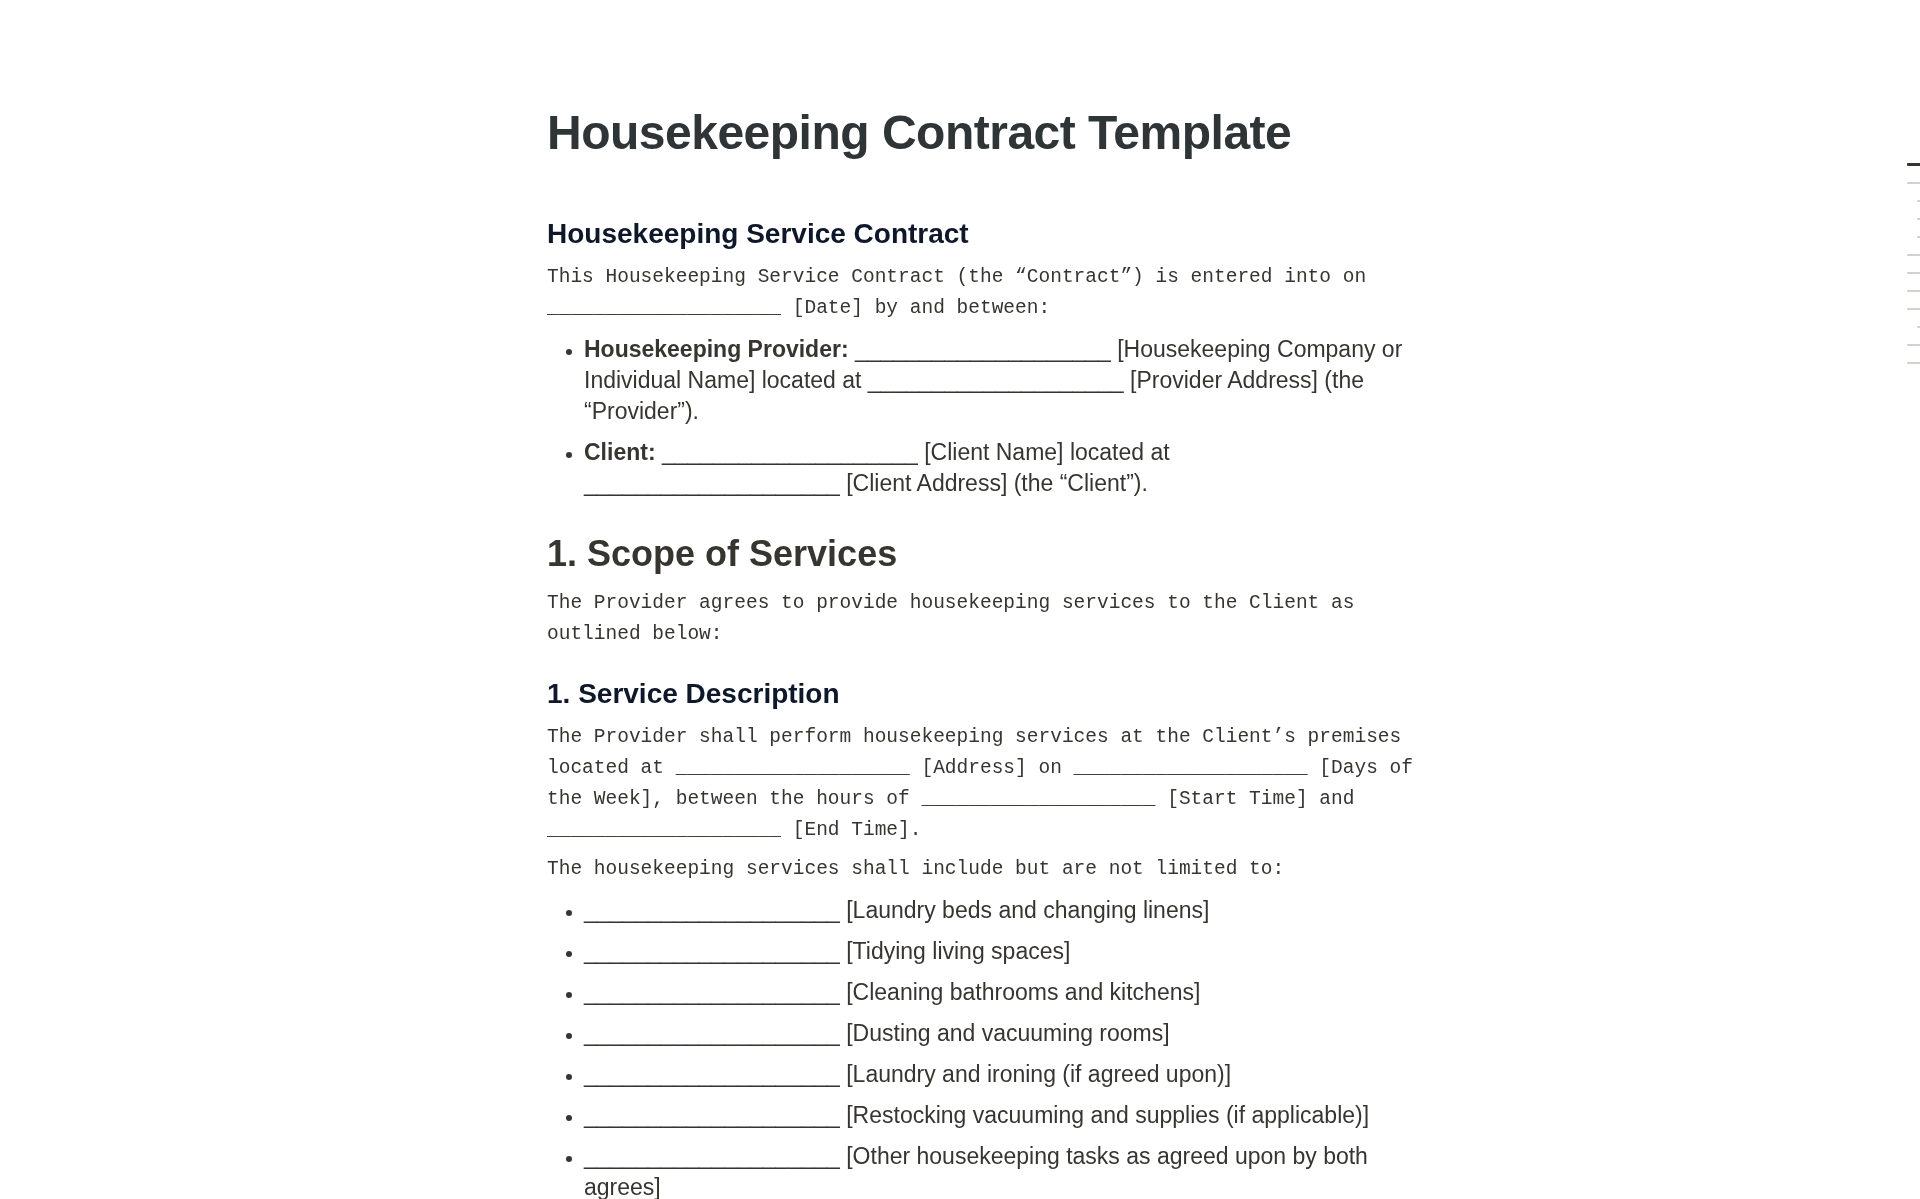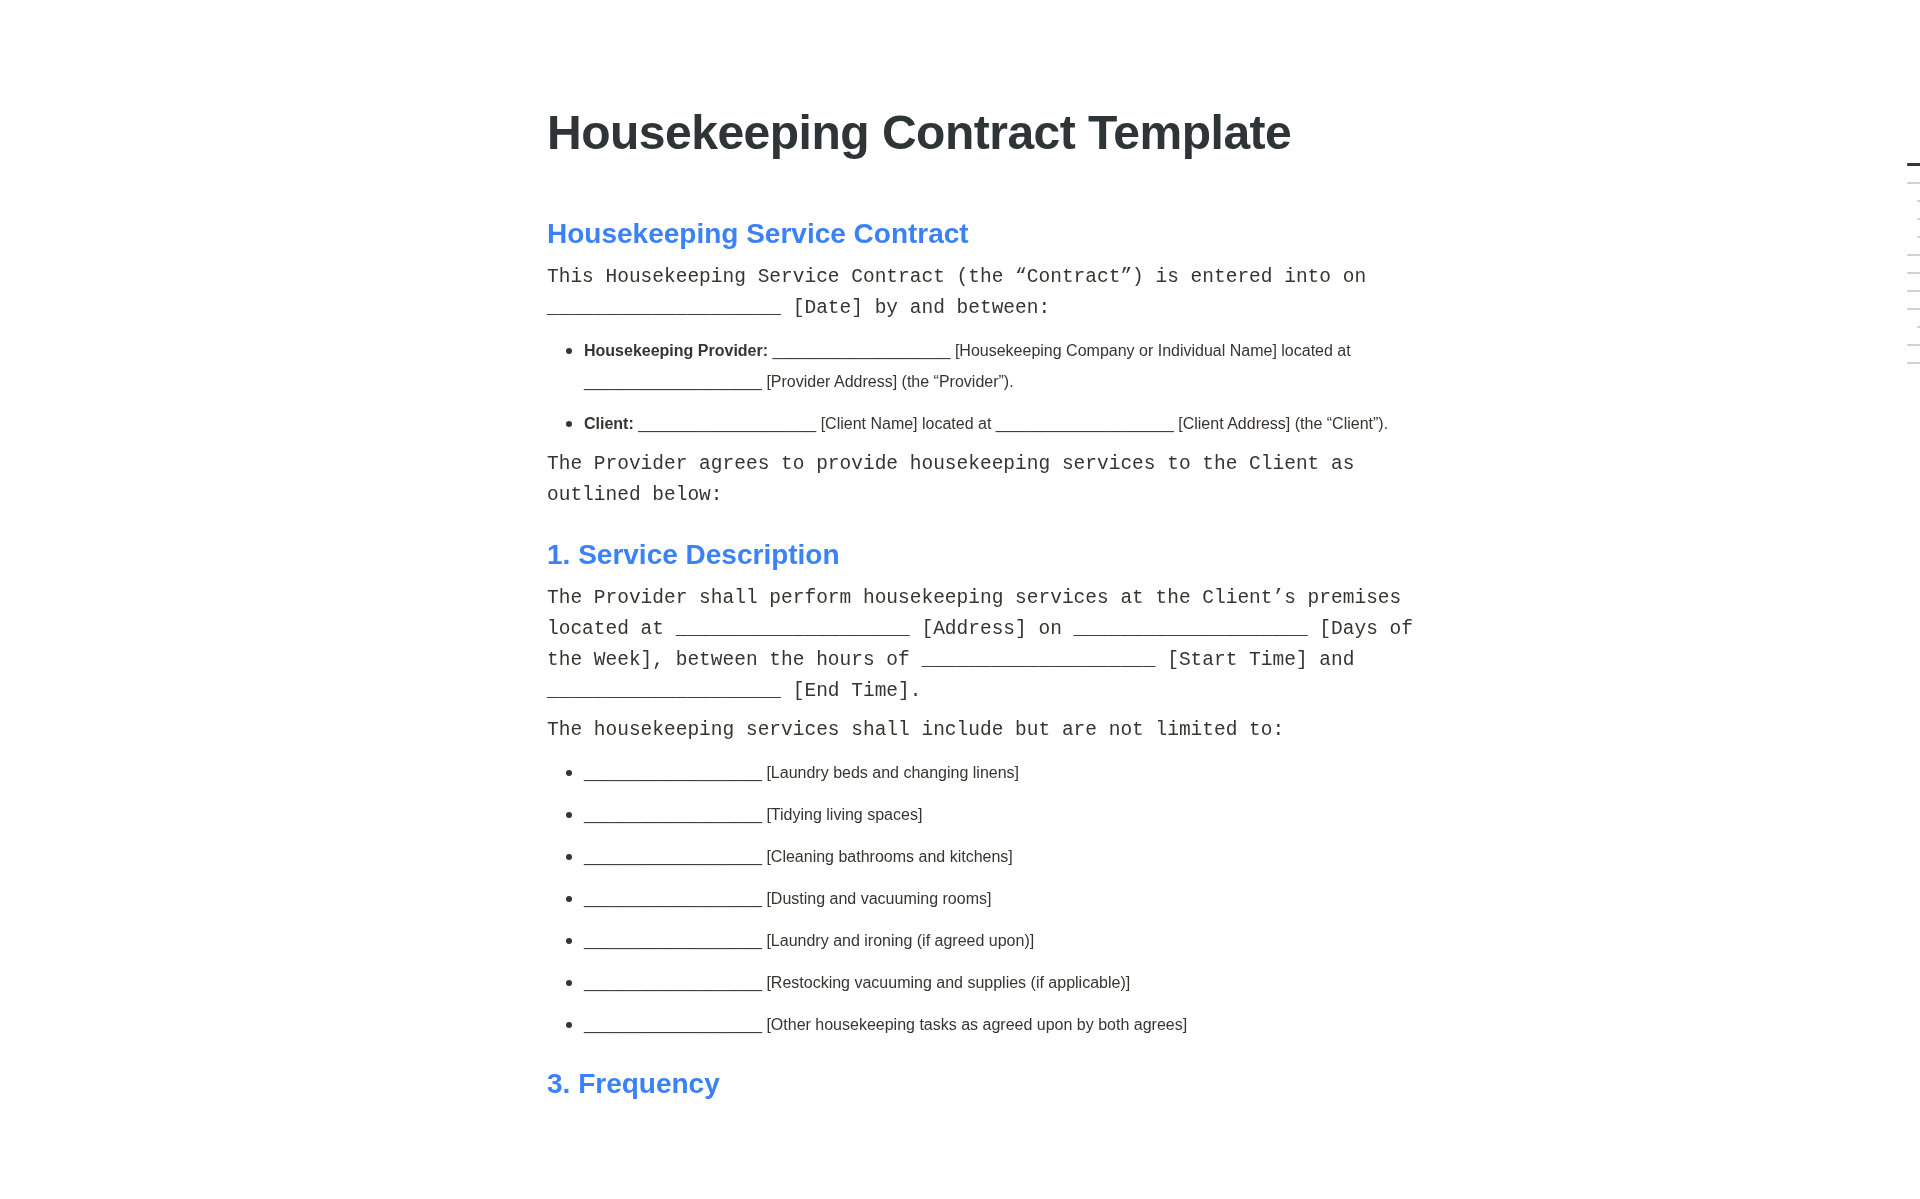--- a/index.html
+++ b/index.html
@@ -31,21 +31,21 @@
     line-height: 58px;
     letter-spacing: -0.5px;
     margin: 0 0 54px 0;
     color: #2f3437;
   }
   h2.sec {
     font-size: 28px;
     font-weight: 700;
     line-height: 36px;
     margin: 26px 0 10px 0;
-    color: #3b82f6;
+    color: #0f172a;
   }
   h2.sec.first { margin-top: 0; }
   h1.sec {
     font-size: 36px;
     font-weight: 700;
     line-height: 45px;
     margin: 32px 0 12px 0;
     color: #37352f;
   }
   p.body {
@@ -54,21 +54,21 @@
     margin: 8px 0 0 0;
     color: #37352f;
     font-family: Liberation Mono, monospace;
   }
   ul.doc-list {
     margin: 8px 0 0 0;
     padding: 0 0 0 37px;
     list-style: disc;
   }
   ul.doc-list li {
-    font-size: 16px;
+    font-size: 23px;
     line-height: 31px;
     margin: 10px 0;
     color: #37352f;
   }
   ul.doc-list li::marker { color: #37352f; font-size: 19px; }
   .bold { font-weight: 700; }
   .freq-heading { margin-top: 28px; }
 
   
   .outline-rail {
@@ -108,20 +108,21 @@
 
     <ul class="doc-list">
       <li>
         <span class="bold">Housekeeping Provider:</span><span> ____________________ [Housekeeping Company or Individual Name] located at ____________________ [Provider Address] (the “Provider”).</span>
       </li>
       <li>
         <span class="bold">Client:</span><span> ____________________ [Client Name] located at ____________________ [Client Address] (the “Client”).</span>
       </li>
     </ul>
 
+    <h1 class="sec">1. Scope of Services</h1>
 
     <p class="body">The Provider agrees to provide housekeeping services to the Client as outlined below:</p>
 
     <h2 class="sec">1. Service Description</h2>
 
     <p class="body">The Provider shall perform housekeeping services at the Client’s premises located at ____________________ [Address] on ____________________ [Days of the Week], between the hours of ____________________ [Start Time] and ____________________ [End Time].</p>
 
 
     <p class="body">The housekeeping services shall include but are not limited to:</p>
 

